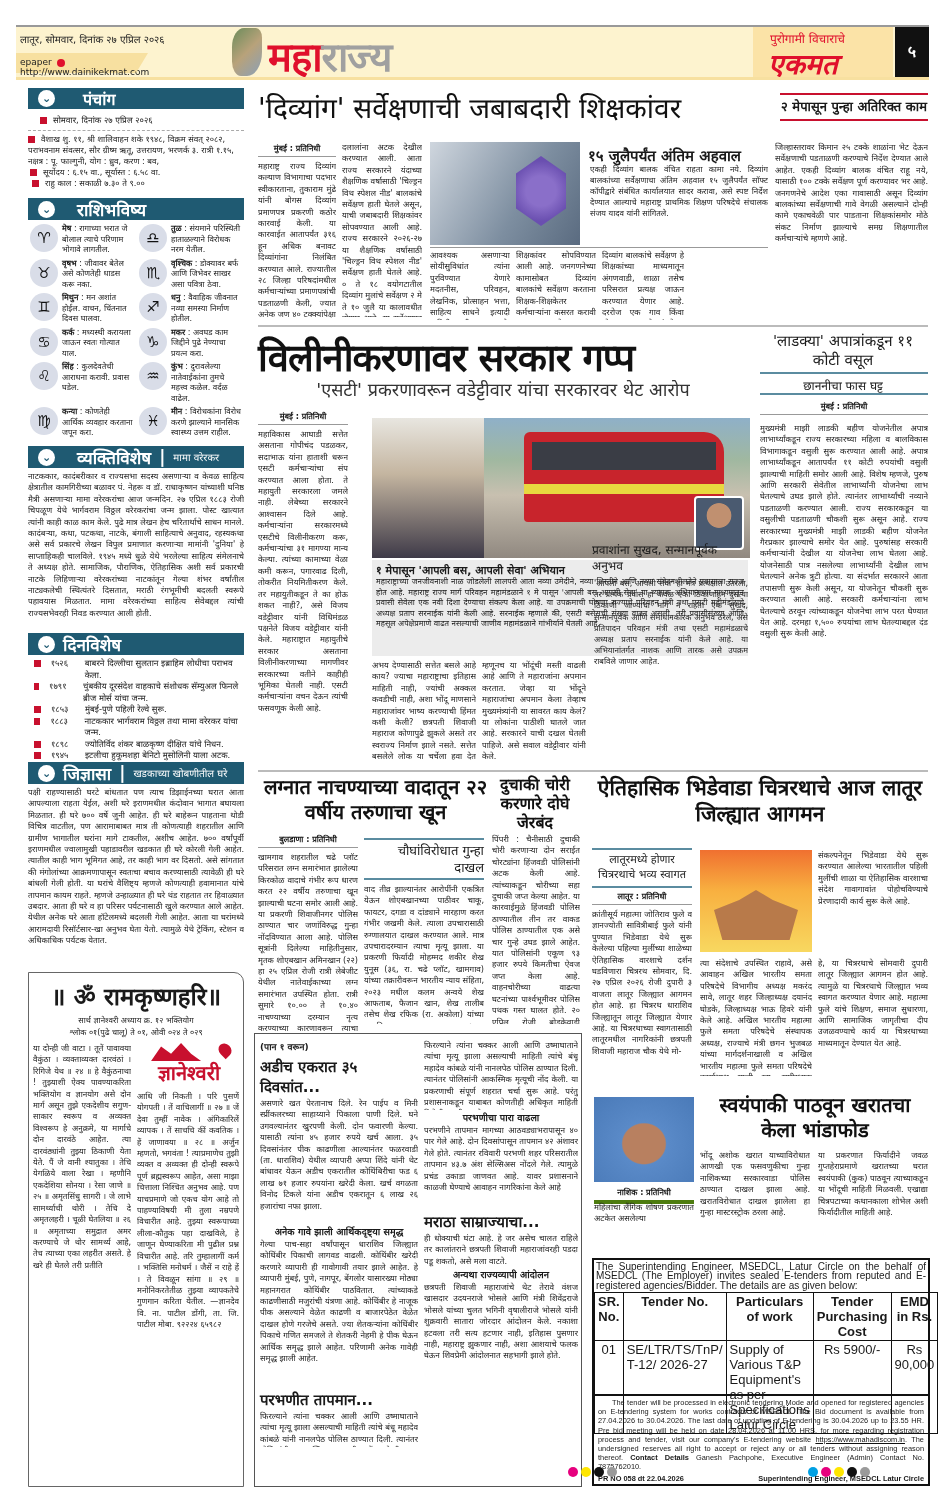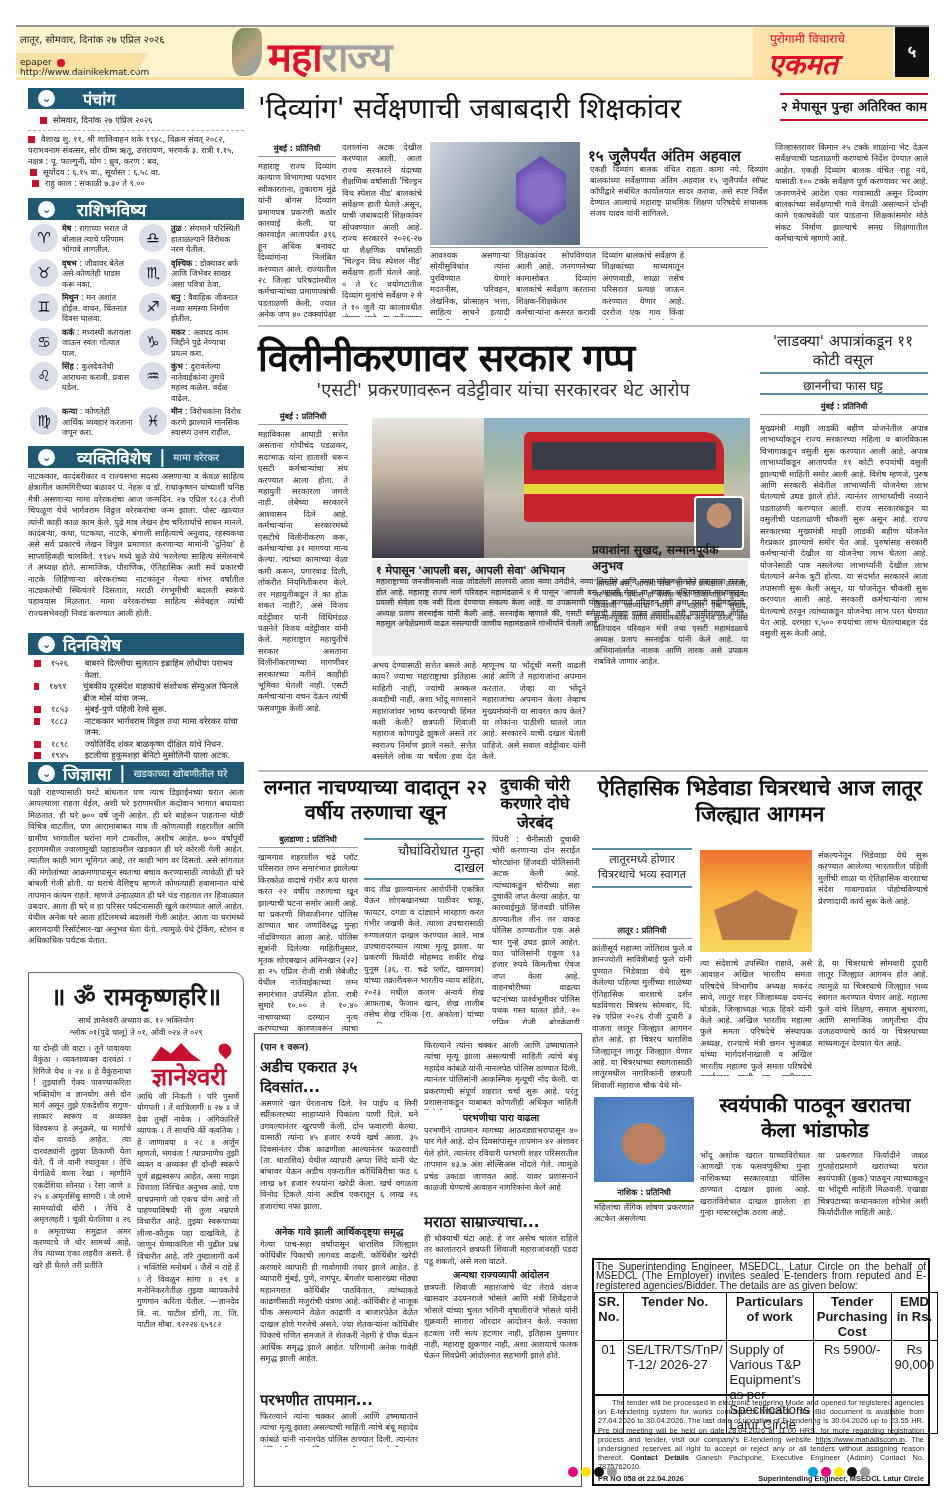--- a/index.html
+++ b/index.html
@@ -211,21 +211,21 @@
 <div class="abs" style="left:28px;top:972px;width:216px;height:515px;border:1px solid #666;border-radius:0 10px 0 0">
   <div class="serif" style="text-align:center;font-size:24px;font-weight:bold;margin-top:6px">॥ ॐ रामकृष्णहरि॥</div>
   <div style="text-align:center;font-size:8px;margin-top:2px">सार्थ ज्ञानेश्वरी अध्याय क्र. १२ भक्तियोग</div>
   <div style="text-align:center;font-size:8px;margin-top:1px">श्लोक ०१(पुढे चालू) ते ०१, ओवी ०२४ ते ०२९</div>
   <div style="display:flex;gap:6px;padding:6px 4px 0 4px">
     <div class="col-text" style="width:100px;height:440px;font-size:8.1px">या दोन्ही जी वाटा । तूतें पावावया वैकुंठा । व्यक्ताव्यक्त दारवंठां । रिगिजे येथ ॥ २४ ॥ हे वैकुंठनाथा ! तुझ्याशी ऐक्य पावण्याकरिता भक्तियोग व ज्ञानयोग असे दोन मार्ग असून तुझे एकदेशीय सगुण-साकार स्वरूप व अव्यक्त विश्वरूप हे अनुक्रमे, या मार्गाचे दोन दारवंठे आहेत. त्या दारवंठ्यांनी तुझ्या ठिकाणी येता येते. पैं जे वानी श्यातुका । तेचि येगळिये वाला रेखा । म्हणौनि एकदेशिया सोनया । रेसा जाणे ॥ २५ ॥ अमृतसिंधु सागरी । जे लाभे सामर्थ्याची थोरी । तेचि दे अमृतलहरी । चूळी घेतलिया ॥ २६ ॥ अमृताच्या समुद्रात अमर करण्याचे जे थोर सामर्थ्य आहे, तेच त्याच्या एका लहरीत असते. हे खरे ही घेतले तरी प्रतीति</div>
     <div style="width:104px">
       <div style="height:44px;position:relative">
         <div style="position:absolute;left:14px;top:0;width:50px;height:18px;background:#c8102e;clip-path:polygon(0 100%,20% 20%,40% 60%,60% 0,80% 60%,100% 100%)"></div>
         <div style="position:absolute;left:82px;top:0;width:12px;height:14px;background:#c8102e;border-radius:50% 50% 50% 0;transform:rotate(-45deg)"></div>
-        <div style="position:absolute;left:0;top:16px;width:104px;text-align:center;color:#c8102e;font-weight:bold;font-size:24px">ज्ञानेश्वरी</div>
+        <div style="position:absolute;left:0;top:16px;width:104px;text-align:center;color:#c8102e;font-weight:bold;font-size:20px">ज्ञानेश्वरी</div>
       </div>
       <div class="col-text" style="height:396px;font-size:8.1px;margin-top:4px">आधि जी निकती । परि पुसणें योगपती । तें वाचिलागीं ॥ २७ ॥ जें देवा तुम्हीं नावेक । अंगिकारिलें व्यापक । तें साचचि कीं कवतिक । हें जाणावया ॥ २८ ॥ अर्जुन म्हणतो, भगवंता ! त्याप्रमाणेच तुझी व्यक्त व अव्यक्त ही दोन्ही स्वरूपे पूर्ण ब्रह्मस्वरूप आहेत, असा माझा चित्ताला निश्चित अनुभव आहे. पण याचप्रमाणे जो एकच योग आहे तो पाहण्याविषयी मी तुला नम्रपणे विचारीत आहे. तुझ्या स्वरूपाच्या लीला-कौतुक पहा दाखविले, हे जाणून घेण्याकरिता मी पुढील प्रश्न विचारीत आहे. तरि तुम्हालागीं कर्म । भक्तिसि मनोधर्म । जैसें न राहे हें । ते विवळून सांगा ॥ २९ ॥ मनोनिकरतेतीळ तुझ्या व्यापकतेचे गुणगान करिता येतील. —ज्ञानदेव वि. ना. पाटील डोंगी, ता. जि. पाटील मोबा. ९२२२४ ६५९८२</div>
     </div>
   </div>
 </div>
 
 <div class="abs serif h1" style="left:258px;top:88px;font-size:28px;font-weight:normal">'दिव्यांग' सर्वेक्षणाची जबाबदारी शिक्षकांवर</div>
 <div class="abs" style="left:780px;top:93px;width:148px;border-top:2px solid #c8102e;border-bottom:2px solid #c8102e;padding:4px 0;text-align:center;font-size:13px;font-weight:bold;line-height:16px">२ मेपासून पुन्हा अतिरिक्त काम</div>
 
 <div class="abs" style="left:258px;top:142px;width:78px">
@@ -258,21 +258,21 @@
     <div style="position:absolute;left:0;top:52px;width:200px;height:10px;background:#e8d840"></div>
   </div>
   <div style="position:absolute;right:6px;bottom:8px;width:50px;height:54px;background:radial-gradient(circle at 50% 35%,#c09070 30%,#4a5a70 32%);border:2px solid #fff;border-radius:4px"></div>
 </div>
 <div class="abs caption-box" style="left:372px;top:560px;width:376px;height:96px;padding:2px 4px">
   <div style="font-size:11px;font-weight:bold">१ मेपासून 'आपली बस, आपली सेवा' अभियान</div>
   <div class="col-text" style="height:78px;font-size:7.9px;line-height:10.6px">महाराष्ट्राच्या जनजीवनाशी नाळ जोडलेली लालपरी आता नव्या उमेदीने, नव्या शिस्तीने आणि नव्या संवेदनशीलतेने प्रवासाला सज्ज होत आहे. महाराष्ट्र राज्य मार्ग परिवहन महामंडळाने १ मे पासून 'आपली बस आपली सेवा' या व्यापक अभियानाच्या माध्यमातून प्रवासी सेवेला एक नवी दिशा देण्याचा संकल्प केला आहे. या उपक्रमाची घोषणा राज्याचे परिवहन मंत्री तथा एसटी महामंडळाचे अध्यक्ष प्रताप सरनाईक यांनी केली आहे. सरनाईक म्हणाले की, एसटी बसेसची संख्या वाढत असली, तरी प्रवासीसंख्या आणि महसूल अपेक्षेप्रमाणे वाढत नसल्याची जाणीव महामंडळाने गांभीर्याने घेतली आहे.</div>
 </div>
 <div class="abs col-text" style="left:372px;top:660px;width:104px;height:100px">अभय देण्यासाठी सत्तेत बसले आहे काय? ज्याचा महाराष्ट्राचा इतिहास माहिती नाही, ज्यांची अक्कल कवडीची नाही, अशा भोंदू माणसाने महाराजांवर भाष्य करण्याची हिंमत कशी केली? छत्रपती शिवाजी महाराज कोणापुढे झुकले असते तर स्वराज्य निर्माण झाले नसते. सत्तेत बसलेले लोक या चर्चेला हवा देत आहेत.</div>
 <div class="abs col-text" style="left:482px;top:660px;width:104px;height:100px">म्हणूनच या भोंदूंची मस्ती वाढली आहे आणि ते महाराजांना अपमान करतात. जेव्हा या भोंदूने महाराजांचा अपमान केला तेव्हाच मुख्यमंत्र्यांनी या सावरत काय केलं? या लोकांना पाठीशी घातले जात आहे. सरकारने याची दखल घेतली पाहिजे. असे सवाल वडेट्टीवार यांनी केले.</div>
-<div class="abs" style="left:592px;top:542px;width:156px;font-size:12px;font-weight:bold;line-height:16px">प्रवाशांना सुखद, सन्मानपूर्वक अनुभव</div>
+<div class="abs" style="left:592px;top:542px;width:156px;font-size:12px;font-weight:normal;line-height:16px">प्रवाशांना सुखद, सन्मानपूर्वक अनुभव</div>
 <div class="abs col-text" style="left:594px;top:578px;width:154px;height:180px;font-size:8px;line-height:11.2px">'आपली बस, आपली सेवा' हा मंत्र प्रत्यक्षात उतरला, तर प्रत्येक प्रवास हा केवळ एका ठिकाणाहून दुसऱ्या ठिकाणी जाण्याचा मार्ग न राहता एक सुखद, सन्मानपूर्वक आणि समाधानकारक अनुभव ठरेल, असे प्रतिपादन परिवहन मंत्री तथा एसटी महामंडळाचे अध्यक्ष प्रताप सरनाईक यांनी केले आहे. या अभियानांतर्गत नाशक आणि तारक असे उपक्रम राबविले जाणार आहेत.</div>
 
 <div class="abs serif" style="left:758px;top:332px;width:170px;text-align:center;font-size:15px;line-height:19px">'लाडक्या' अपात्रांकडून ११ कोटी वसूल</div>
 <div class="abs teal-rule" style="left:760px;top:372px;width:168px"></div>
 <div class="abs serif" style="left:758px;top:377px;width:170px;text-align:center;font-size:12px">छाननीचा फास घट्ट</div>
 <div class="abs teal-rule" style="left:760px;top:393px;width:168px"></div>
 <div class="abs" style="left:760px;top:400px;width:168px">
   <div class="byline">मुंबई : प्रतिनिधी</div>
   <div class="col-text" style="height:345px;margin-top:8px">मुख्यमंत्री माझी लाडकी बहीण योजनेतील अपात्र लाभार्थ्यांकडून राज्य सरकारच्या महिला व बालविकास विभागाकडून वसुली सुरू करण्यात आली आहे. अपात्र लाभार्थ्यांकडून आतापर्यंत ११ कोटी रुपयांची वसुली झाल्याची माहिती समोर आली आहे. विशेष म्हणजे, पुरुष आणि सरकारी सेवेतील लाभार्थ्यांनी योजनेचा लाभ घेतल्याचे उघड झाले होते. त्यानंतर लाभार्थ्यांची नव्याने पडताळणी करण्यात आली. राज्य सरकारकडून या वसुलीची पडताळणी चौकशी सुरू असून आहे. राज्य सरकारच्या मुख्यमंत्री माझी लाडकी बहीण योजनेत गैरप्रकार झाल्याचे समोर येत आहे. पुरुषांसह सरकारी कर्मचाऱ्यांनी देखील या योजनेचा लाभ घेतला आहे. योजनेसाठी पात्र नसलेल्या लाभार्थ्यांनी देखील लाभ घेतल्याने अनेक त्रुटी होत्या. या संदर्भात सरकारने आता तपासणी सुरू केली असून, या योजनेतून चौकशी सुरू करण्यात आली आहे. सरकारी कर्मचाऱ्यांना लाभ घेतल्याचे ठरवून त्यांच्याकडून योजनेचा लाभ परत घेण्यात येत आहे. दरमहा १,५०० रुपयांचा लाभ घेतल्याबद्दल दंड वसुली सुरू केली आहे.</div>
 </div>
@@ -320,33 +320,33 @@
     <div>
       <div style="font-size: 9.5px; font-weight: bold; text-align: center; margin: 1px 0px;">अन्यथा राज्यव्यापी आंदोलन</div>
       <div class="col-text" style="height: 110px;">छत्रपती शिवाजी महाराजांचे थेट तेरावे वंशज खासदार उदयनराजे भोसले आणि मंत्री शिवेंद्रराजे भोसले यांच्या चुलत भगिनी वृषालीराजे भोसले यांनी शुक्रवारी सातारा जोरदार आंदोलन केले. नकाशा हटवला तरी सत्य हटणार नाही, इतिहास पुसणार नाही, महाराष्ट्र झुकणार नाही, अशा आशयाचे फलक घेऊन शिवप्रेमी आंदोलनात सहभागी झाले होते.</div>
     </div>
   </div>
 
 <div class="abs h1" style="left:590px;top:775px;width:340px;text-align:center;font-size:21px;line-height:26px;white-space:normal">ऐतिहासिक भिडेवाडा चित्ररथाचे आज लातूर जिल्ह्यात आगमन</div>
 <div class="abs teal-rule" style="left:592px;top:848px;width:100px"></div>
 <div class="abs serif" style="left:590px;top:852px;width:104px;text-align:center;font-size:11px;line-height:15px">लातूरमध्ये होणार चित्ररथाचे भव्य स्वागत</div>
 <div class="abs teal-rule" style="left:592px;top:886px;width:100px"></div>
-<div class="abs" style="left:592px;top:924px;width:100px">
+<div class="abs" style="left:592px;top:890px;width:100px">
   <div class="byline">लातूर : प्रतिनिधी</div>
   <div class="col-text" style="height:190px;margin-top:4px">क्रांतीसूर्य महात्मा जोतिराव फुले व ज्ञानज्योती सावित्रीबाई फुले यांनी पुण्यात भिडेवाडा येथे सुरू केलेल्या पहिल्या मुलींच्या शाळेच्या ऐतिहासिक वारशाचे दर्शन घडविणारा चित्ररथ सोमवार, दि. २७ एप्रिल २०२६ रोजी दुपारी ३ वाजता लातूर जिल्ह्यात आगमन होत आहे. हा चित्ररथ धाराशिव जिल्ह्यातून लातूर जिल्ह्यात येणार आहे. या चित्ररथाच्या स्वागतासाठी लातूरमधील नागरिकांनी छत्रपती शिवाजी महाराज चौक येथे मो-</div>
 </div>
 <div class="abs photo" style="left:700px;top:850px;width:112px;height:102px;background:linear-gradient(180deg,#f07030 0,#f8b040 40%,#f8d860 100%)">
   <div style="position:absolute;left:14px;top:40px;width:84px;height:50px;background:#b87a4a;clip-path:polygon(10% 100%,0 40%,30% 20%,50% 0,70% 20%,100% 40%,90% 100%)"></div>
 </div>
 <div class="abs col-text" style="left:818px;top:850px;width:110px;height:105px">संकल्पनेतून भिडेवाडा येथे सुरू करण्यात आलेल्या भारतातील पहिली मुलींची शाळा या ऐतिहासिक वारशाचा संदेश गावागावांत पोहोचविण्याचे प्रेरणादायी कार्य सुरू केले आहे.</div>
 <div class="abs col-text" style="left:700px;top:958px;width:112px;height:118px">त्या संदेशाचे उपस्थित राहावे, असे आवाहन अखिल भारतीय समता परिषदेचे विभागीय अध्यक्ष मकरंद सावे, लातूर शहर जिल्हाध्यक्ष दयानंद घोडके, जिल्हाध्यक्ष भाऊ हिवरे यांनी केले आहे. अखिल भारतीय महात्मा फुले समता परिषदेचे संस्थापक अध्यक्ष, राज्याचे मंत्री छगन भुजबळ यांच्या मार्गदर्शनाखाली व अखिल भारतीय महात्मा फुले समता परिषदेचे कार्याध्यक्ष माजी खा. समीरभाऊ भुजबळ यांच्या</div>
 <div class="abs col-text" style="left:818px;top:958px;width:110px;height:118px">हे, या चित्ररथाचे सोमवारी दुपारी लातूर जिल्ह्यात आगमन होत आहे. त्यामुळे या चित्ररथाचे जिल्ह्यात भव्य स्वागत करण्यात येणार आहे. महात्मा फुले यांचे शिक्षण, समाज सुधारणा, आणि सामाजिक जागृतीचा दीप उजळवण्याचे कार्य या चित्ररथाच्या माध्यमातून देण्यात येत आहे.</div>
 
 <div class="abs photo" style="left:594px;top:1097px;width:100px;height:85px;background:radial-gradient(ellipse at 50% 55%,#b88060 30%,#5a8ac8 32%,#4a7ab8)"></div>
-<div class="abs" style="left:594px;top:1186px;width:100px;font-size:8px;font-weight:bold;text-align:center;border-bottom:2px solid #4d7c0f;padding-bottom:3px">नाशिक : प्रतिनिधी</div>
+<div class="abs" style="left:594px;top:1186px;width:100px;font-size:8px;font-weight:bold;text-align:center;border-bottom:4px solid #4d7c0f;padding-bottom:3px">नाशिक : प्रतिनिधी</div>
 <div class="abs col-text" style="left:594px;top:1202px;width:100px;height:26px">महिलांचा लैंगिक शोषण प्रकरणात अटकेत असलेल्या</div>
 <div class="abs h1" style="left:700px;top:1093px;width:230px;text-align:center;font-size:20px;line-height:25px;white-space:normal">स्वयंपाकी पाठवून खरातचा केला भांडाफोड</div>
 <div class="abs col-text" style="left:700px;top:1150px;width:110px;height:80px">भोंदू अशोक खरात याच्याविरोधात आणखी एक फसवणुकीचा गुन्हा नाशिकच्या सरकारवाडा पोलिस ठाण्यात दाखल झाला आहे. खरातविरोधात दाखल झालेला हा गुन्हा मास्टरस्ट्रोक ठरला आहे.</div>
 <div class="abs col-text" style="left:818px;top:1150px;width:110px;height:80px">या प्रकरणात फिर्यादीने जवळ गुप्तहेराप्रमाणे खरातच्या घरात स्वयंपाकी (कुक) पाठवून त्याच्याकडून या भोंदूची माहिती मिळवली. एखाद्या चित्रपटाच्या कथानकाला शोभेल अशी फिर्यादीतील माहिती आहे.</div>
 
 <div class="abs tender">
   <div class="tender-intro">The Superintending Engineer, MSEDCL, Latur Circle on the behalf of MSEDCL (The Employer) invites sealed E-tenders from reputed and E-registered agencies/Bidder. The details are as given below:</div>
   <table class="tt">
     <thead>
         <tr id="tender-head-row">

